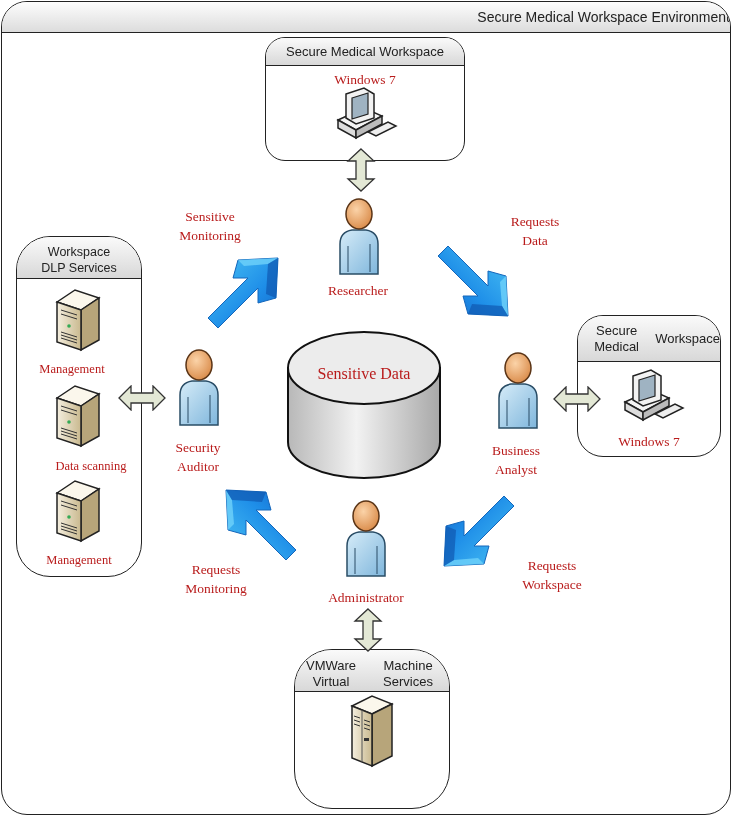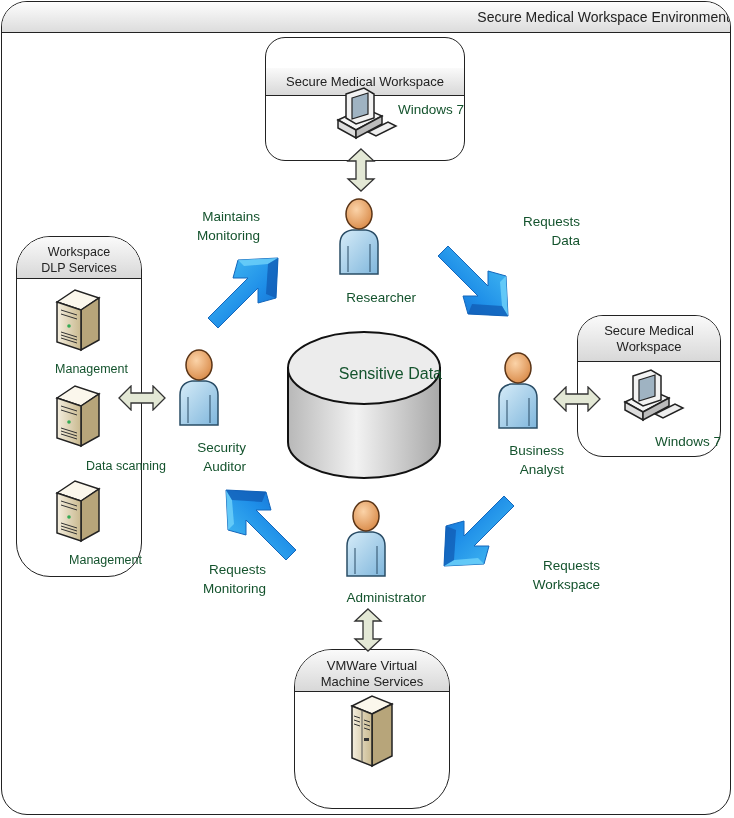--- a/index.html
+++ b/index.html
@@ -2,21 +2,21 @@
 <html><head>
 <meta charset="utf-8">
 <style>
   html, body { margin:0; padding:0; background:#fff; }
   body { width:734px; height:818px; position:relative; overflow:hidden; font-family:"Liberation Sans", sans-serif; color:#222; }
   .abs { position:absolute; }
   .outer { left:1px; top:1px; width:730px; height:814px; border:1.5px solid #222; border-radius:26px; box-sizing:border-box; overflow:hidden; background:#fff; }
   .outer-head { position:absolute; left:0; top:0; right:0; height:30px; background:linear-gradient(#fdfdfd,#dcdcdc); border-bottom:1.5px solid #222; text-align:right; line-height:30px; font-size:14px; }
   .group { border:1.5px solid #222; box-sizing:border-box; overflow:hidden; background:#fff; }
   .group-head { background:linear-gradient(#fafafa,#d8d8d8); border-bottom:1.5px solid #222; text-align:center; font-size:13px; line-height:16px; box-sizing:border-box; display:flex; align-items:center; justify-content:center; }
-  .label { font-size:13.5px; text-align:right; line-height:19px; color:#14532d; }
+  .label { font-size:13.5px; text-align:center; line-height:19px; color:#b91c1c;font-family:Liberation Serif, serif; }
   .sm { font-size:12.5px; }
   svg { overflow:visible; }
 </style>
 </head>
 <body>
 
 <svg width="0" height="0" style="position:absolute">
   <defs>
     <linearGradient id="blueG" x1="0" y1="0" x2="1" y2="1">
       <stop offset="0" stop-color="#4cc4f4"></stop>
@@ -80,32 +80,32 @@
       <path d="M78 50 L80 10 L70 16 L68 46 Z" fill="#1058b0" opacity="0.7"></path>
     </symbol>
   </defs>
 </svg>
 
 <div class="abs outer">
   <div class="outer-head">Secure Medical Workspace Environment</div>
 </div>
 
 <div class="abs group" style="left:265px;top:37px;width:200px;height:124px;border-radius:20px;">
-  <div class="group-head" style="height:28px;margin-top:30px;">Secure Medical Workspace</div>
+  <div class="group-head" style="height:28px;">Secure Medical Workspace</div>
   <div class="label" style="margin-top:4px;">Windows 7</div>
 </div>
 <svg class="abs" style="left:334px;top:86px;width:64px;height:56px;">
     <use href="#pc"></use>
   </svg>
 <svg class="abs" style="left:346px;top:148px;width:30px;height:44px;">
     <use href="#vconn"></use>
   </svg>
 
 <div class="abs group" style="left:577px;top:315px;width:144px;height:142px;border-radius:26px;">
-  <div class="group-head" style="height:46px;flex-direction:column;">
+  <div class="group-head" style="height:46px;flex-direction:row;">
     <span>Secure Medical</span>
     <span>Workspace</span>
   </div>
 </div>
 <svg class="abs" style="left:621px;top:368px;width:64px;height:56px;">
     <use href="#pc"></use>
   </svg>
 <div class="abs label" style="left:577px;top:432px;width:144px;">Windows 7</div>
 <svg class="abs" style="left:553px;top:386px;width:48px;height:26px;">
     <use href="#hconn"></use>
@@ -127,21 +127,21 @@
 <div class="abs label sm" style="left:16px;top:457px;width:150px;">Data scanning</div>
 <svg class="abs" style="left:53px;top:479px;width:50px;height:64px;">
     <use href="#tower"></use>
   </svg>
 <div class="abs label sm" style="left:16px;top:551px;width:126px;">Management</div>
 <svg class="abs" style="left:118px;top:385px;width:48px;height:26px;">
     <use href="#hconn"></use>
   </svg>
 
 <div class="abs group" style="left:294px;top:649px;width:156px;height:160px;border-radius:38px;">
-  <div class="group-head" style="height:42px;flex-direction:column;padding-top:6px;">
+  <div class="group-head" style="height:42px;padding-top:6px;">
     <span>VMWare Virtual</span>
     <span>Machine Services</span>
   </div>
 </div>
 <svg class="abs" style="left:346px;top:694px;width:50px;height:74px;">
     <use href="#rack"></use>
   </svg>
 <div class="abs label" style="left:294px;top:766px;width:156px;">
 </div>
 <svg class="abs" style="left:353px;top:608px;width:30px;height:44px;">
@@ -150,21 +150,21 @@
 
 <svg class="abs" style="left:286px;top:330px;width:156px;height:150px;" viewBox="0 0 156 150">
   <path d="M2 38 L2 112 A76 36 0 0 0 154 112 L154 38 Z" fill="url(#cylG)" stroke="#111" stroke-width="2"></path>
   <ellipse cx="78" cy="38" rx="76" ry="36" fill="#ececec" stroke="#111" stroke-width="2"></ellipse>
 </svg>
 <div class="abs label" style="left:286px;top:364px;width:156px;font-size:16px;">Sensitive Data</div>
 
 <svg class="abs" style="left:334px;top:196px;width:50px;height:80px;">
     <use href="#person"></use>
   </svg>
-<div class="abs label" style="left:300px;top:288px;width:116px;">Researcher</div>
+<div class="abs label" style="left:300px;top:281px;width:116px;">Researcher</div>
 
 <svg class="abs" style="left:174px;top:347px;width:50px;height:80px;">
     <use href="#person"></use>
   </svg>
 <div class="abs label" style="left:150px;top:438px;width:96px;">
   <div>Security</div>
   <div>Auditor</div>
 </div>
 
 <svg class="abs" style="left:493px;top:350px;width:50px;height:80px;">
@@ -177,21 +177,21 @@
 
 <svg class="abs" style="left:341px;top:498px;width:50px;height:80px;">
     <use href="#person"></use>
   </svg>
 <div class="abs label" style="left:306px;top:588px;width:120px;">Administrator</div>
 
 <svg class="abs" style="left:198px;top:248px;width:90px;height:90px;">
     <use href="#bigarrow"></use>
   </svg>
 <div class="abs label" style="left:160px;top:207px;width:100px;">
-  <div>Maintains</div>
+  <div>Sensitive</div>
   <div>Monitoring</div>
 </div>
 
 <svg class="abs" style="left:428px;top:236px;width:90px;height:90px;transform:rotate(90deg);">
     <use href="#bigarrow"></use>
   </svg>
 <div class="abs label" style="left:490px;top:212px;width:90px;">
   <div>Requests</div>
   <div>Data</div>
 </div>

